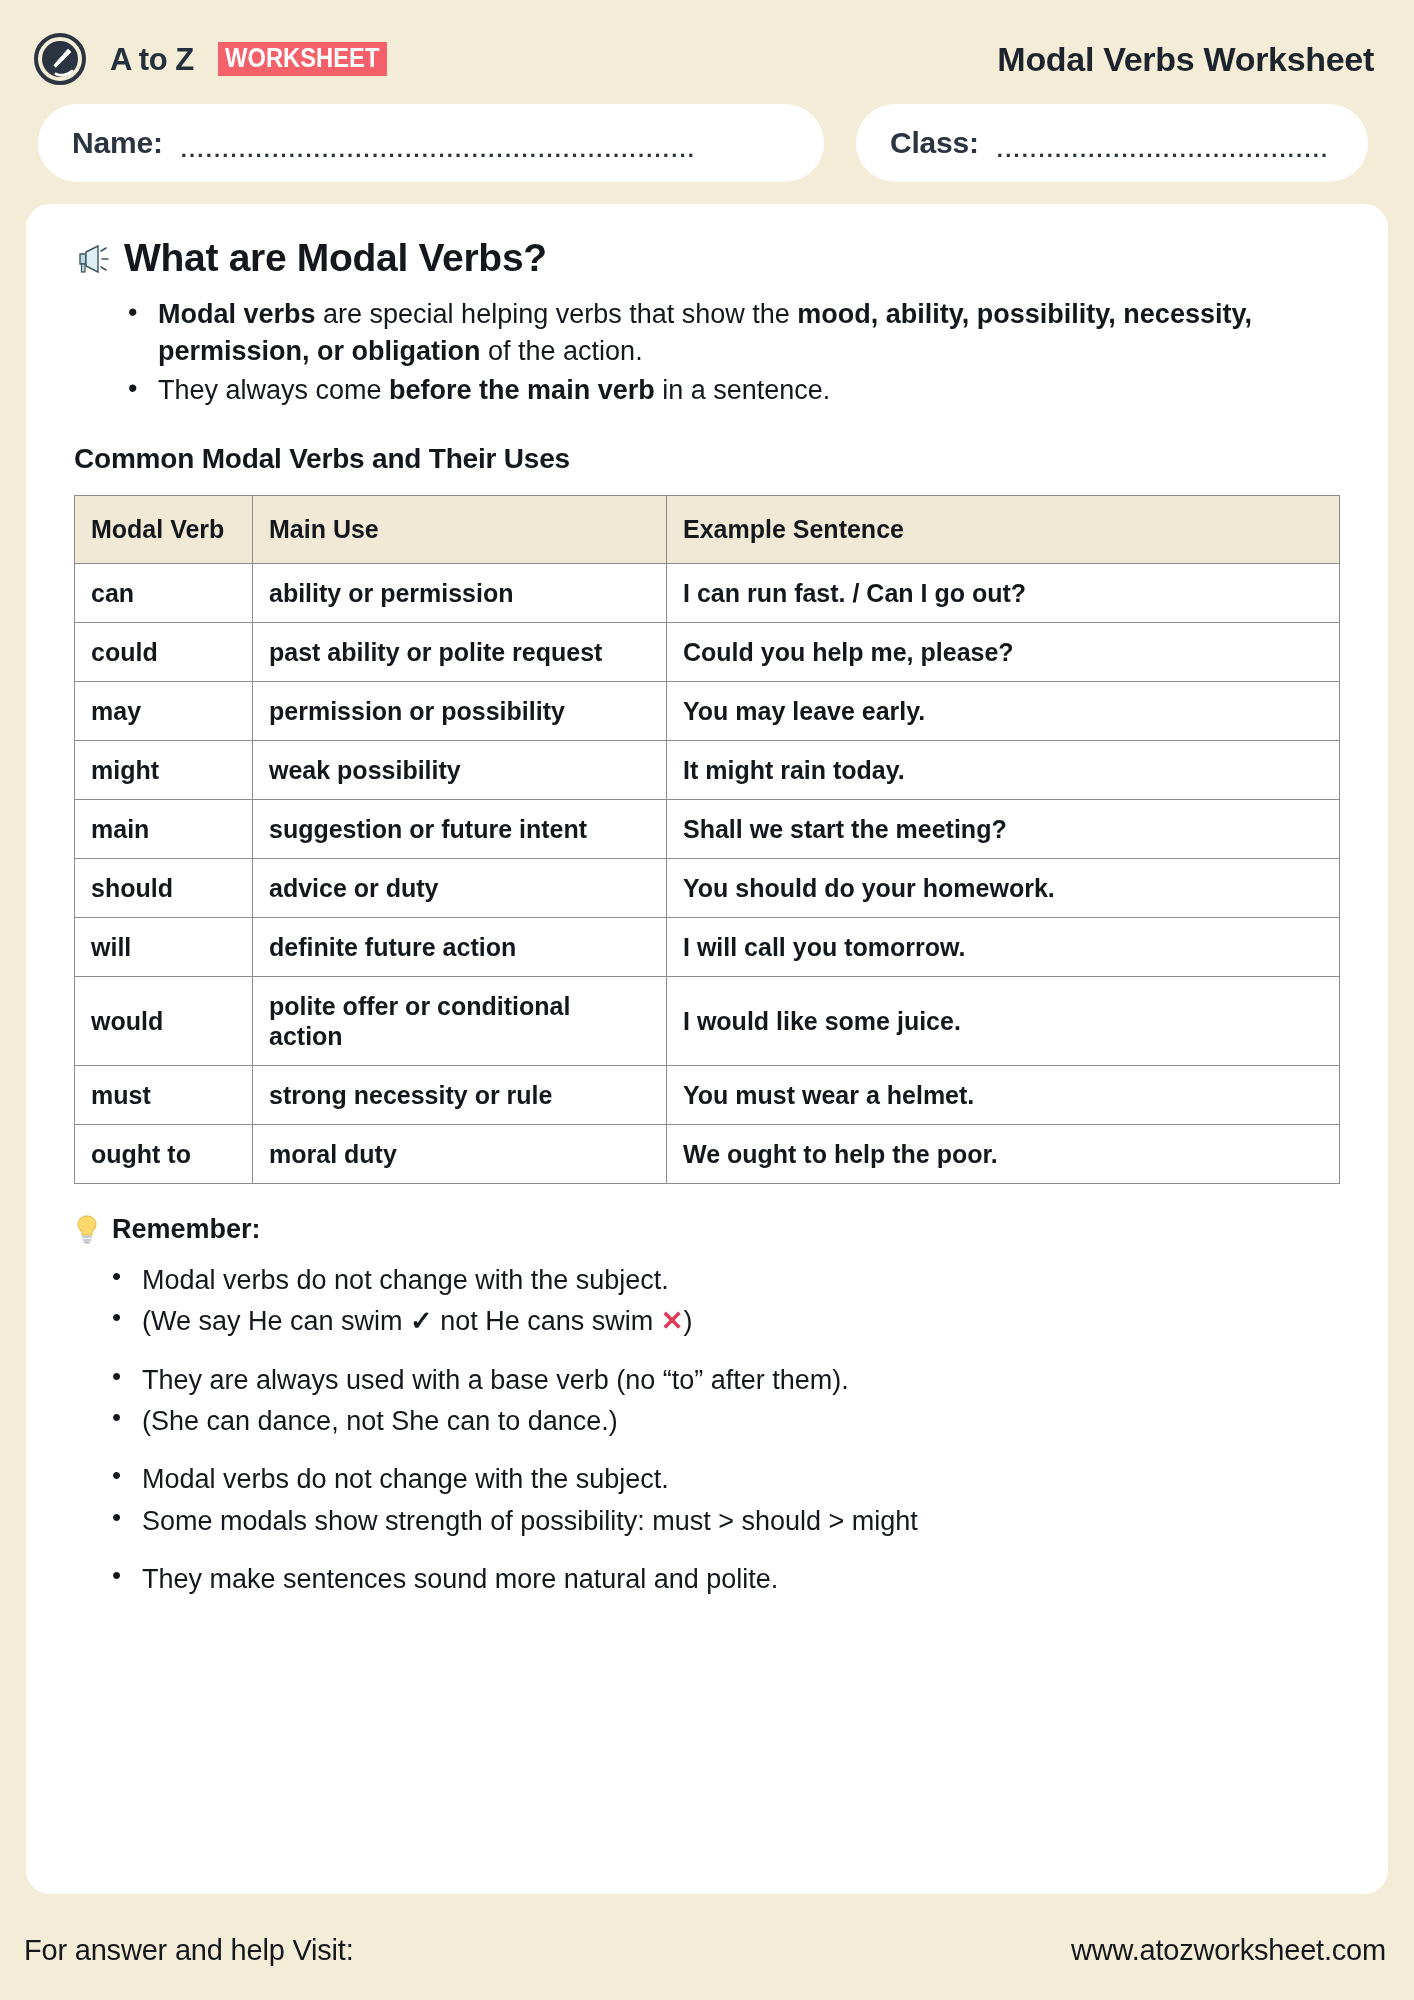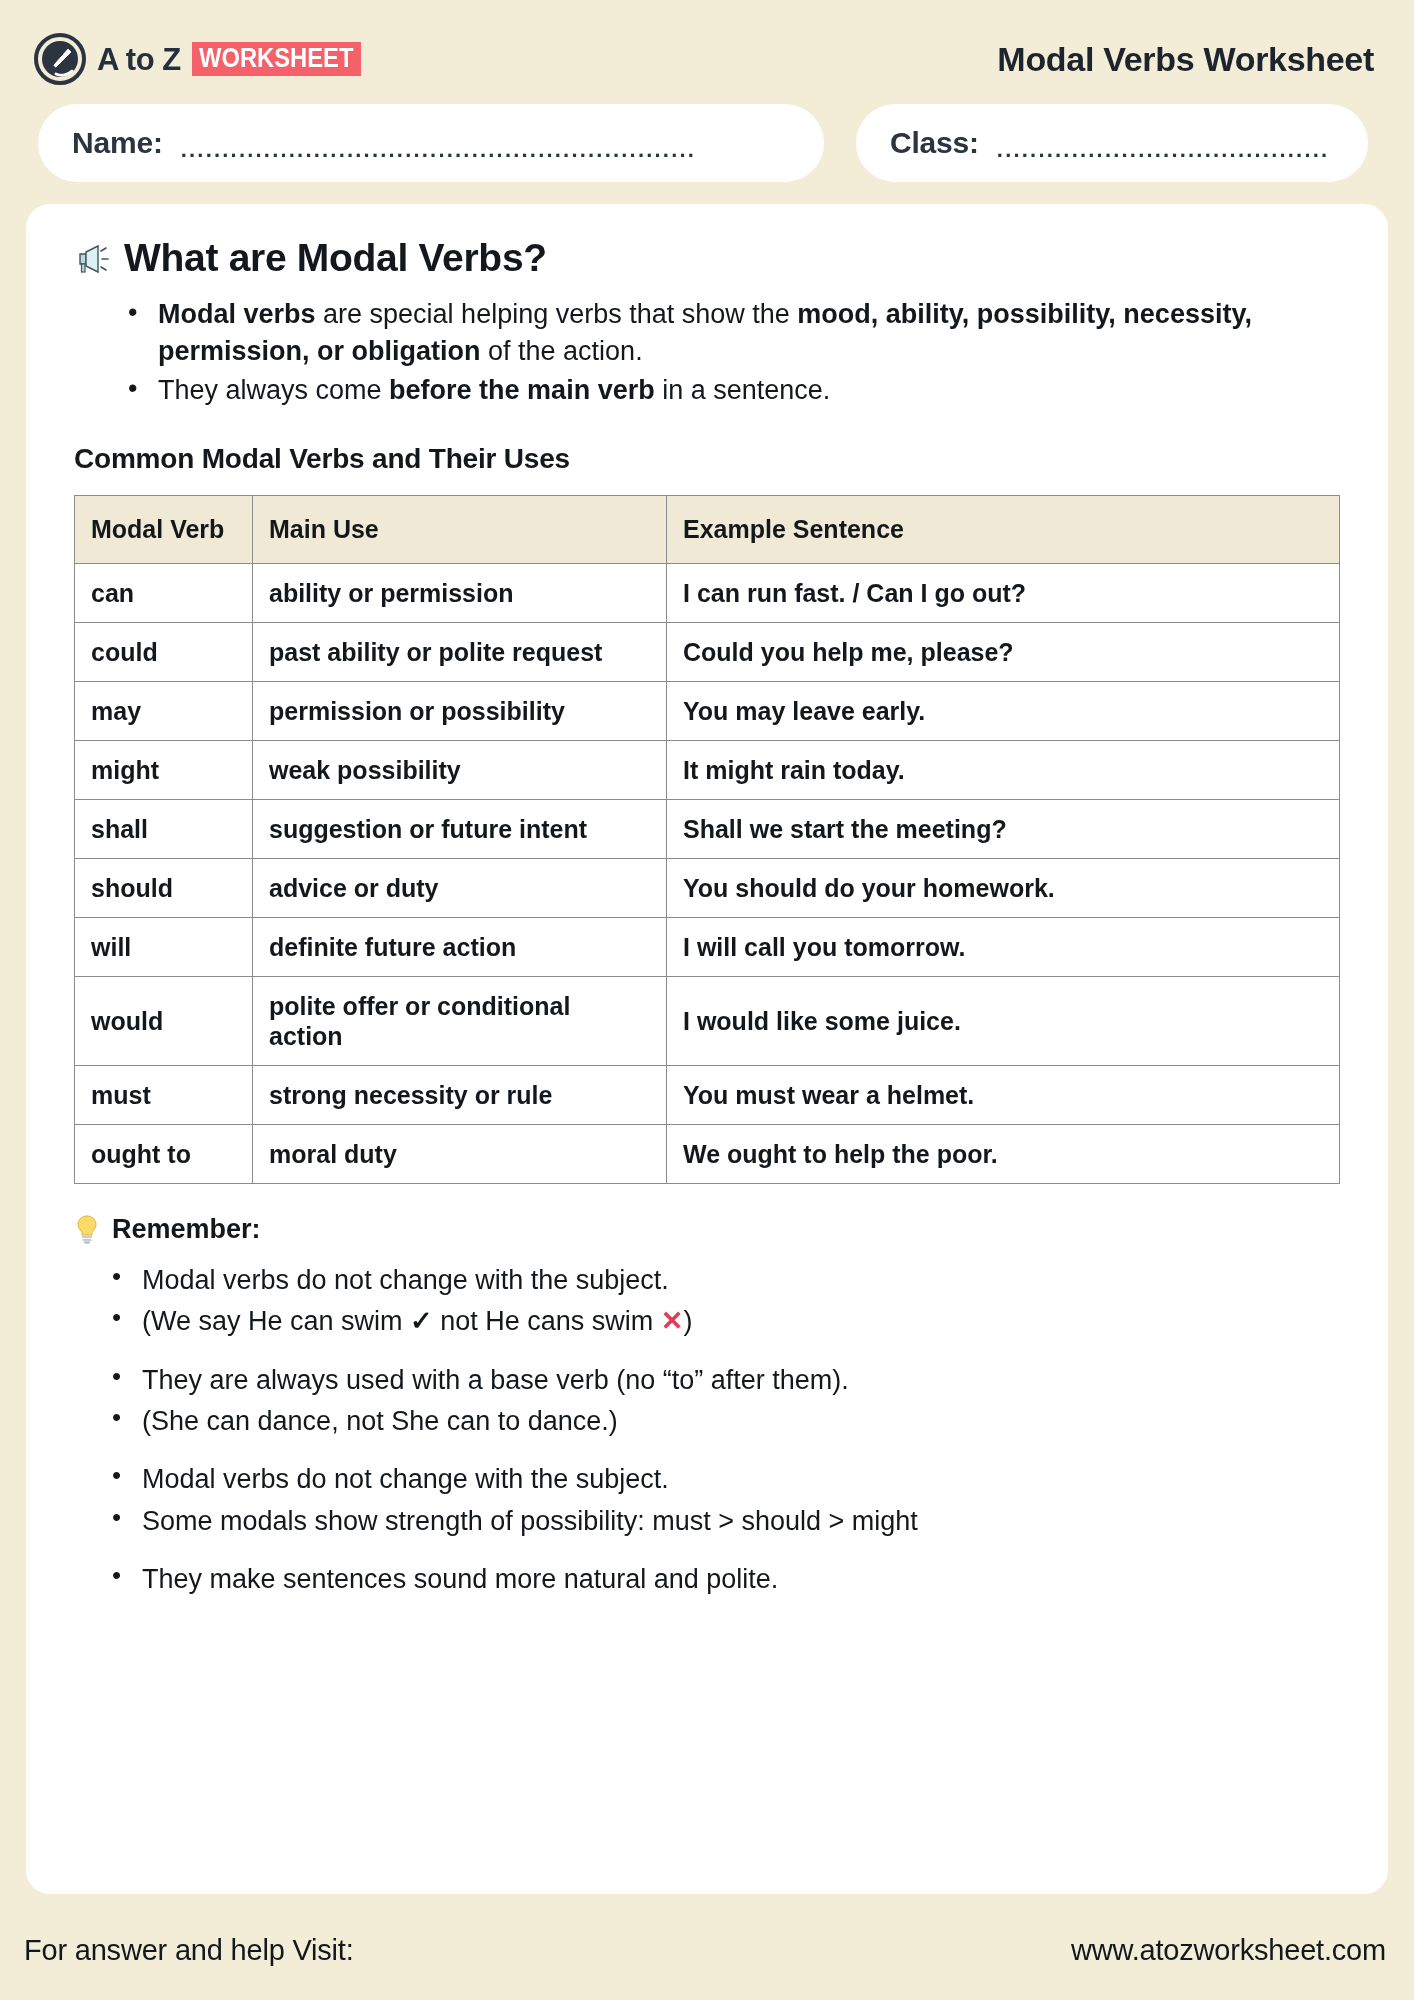--- a/index.html
+++ b/index.html
@@ -25,21 +25,21 @@
     display: flex;
     align-items: center;
     justify-content: space-between;
     padding: 24px 40px 10px 34px;
     height: 104px;
   }
 
   .brand {
     display: flex;
     align-items: center;
-    gap: 11px;
+    gap: 24px;
   }
 
   .brand-badge {
     width: 52px;
     height: 52px;
     flex: 0 0 52px;
   }
 
   .brand-atoz {
     font-family: "Liberation Sans", sans-serif;
@@ -336,21 +336,21 @@
           <td class="verb">may</td>
           <td>permission or possibility</td>
           <td>You may leave early.</td>
         </tr>
         <tr>
           <td class="verb">might</td>
           <td>weak possibility</td>
           <td>It might rain today.</td>
         </tr>
         <tr>
-          <td class="verb">shall</td>
+          <td class="verb">main</td>
           <td>suggestion or future intent</td>
           <td>Shall we start the meeting?</td>
         </tr>
         <tr>
           <td class="verb">should</td>
           <td>advice or duty</td>
           <td>You should do your homework.</td>
         </tr>
         <tr>
           <td class="verb">will</td>

